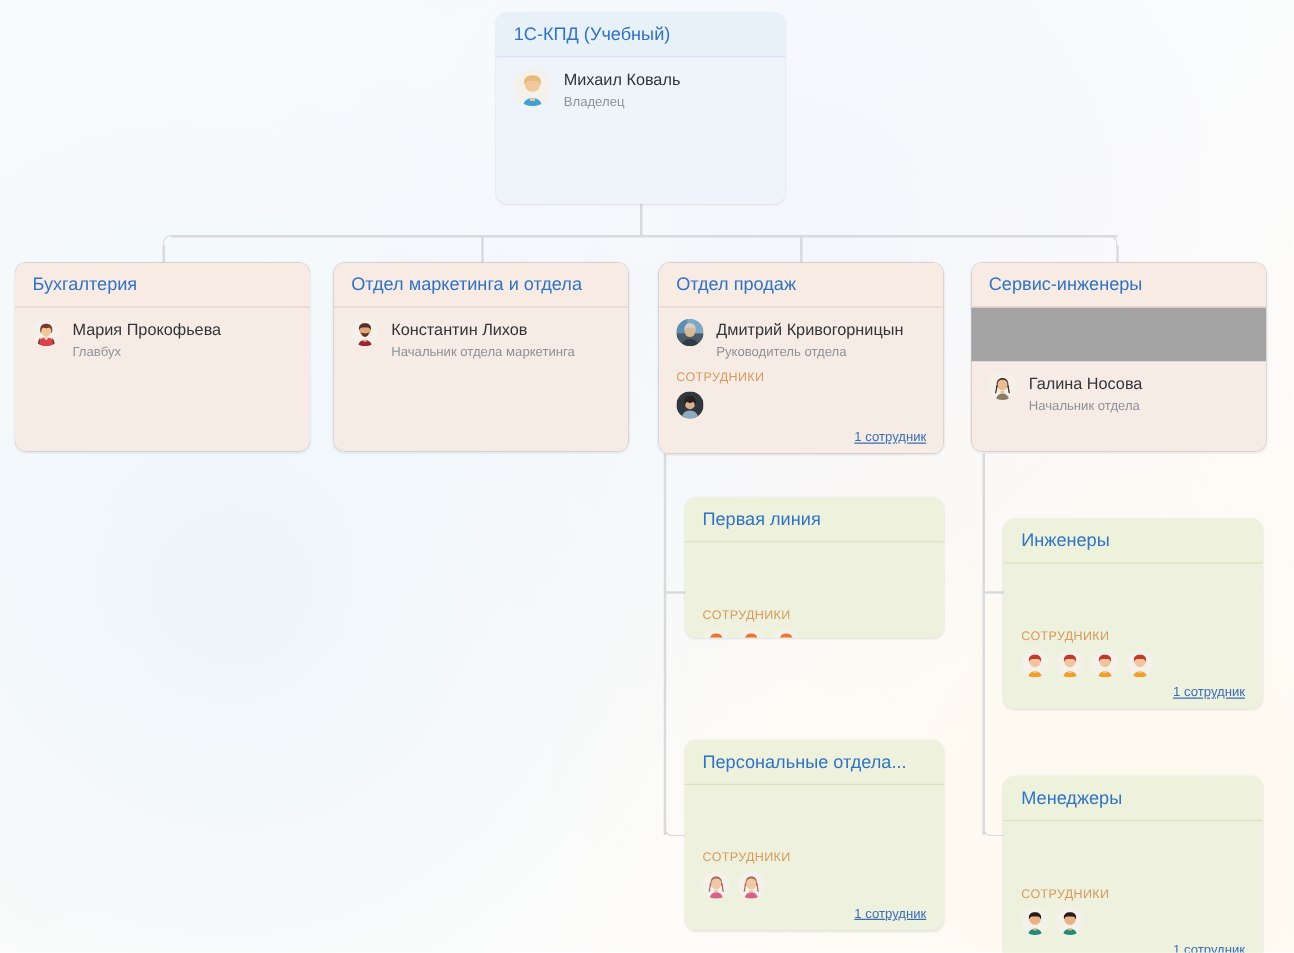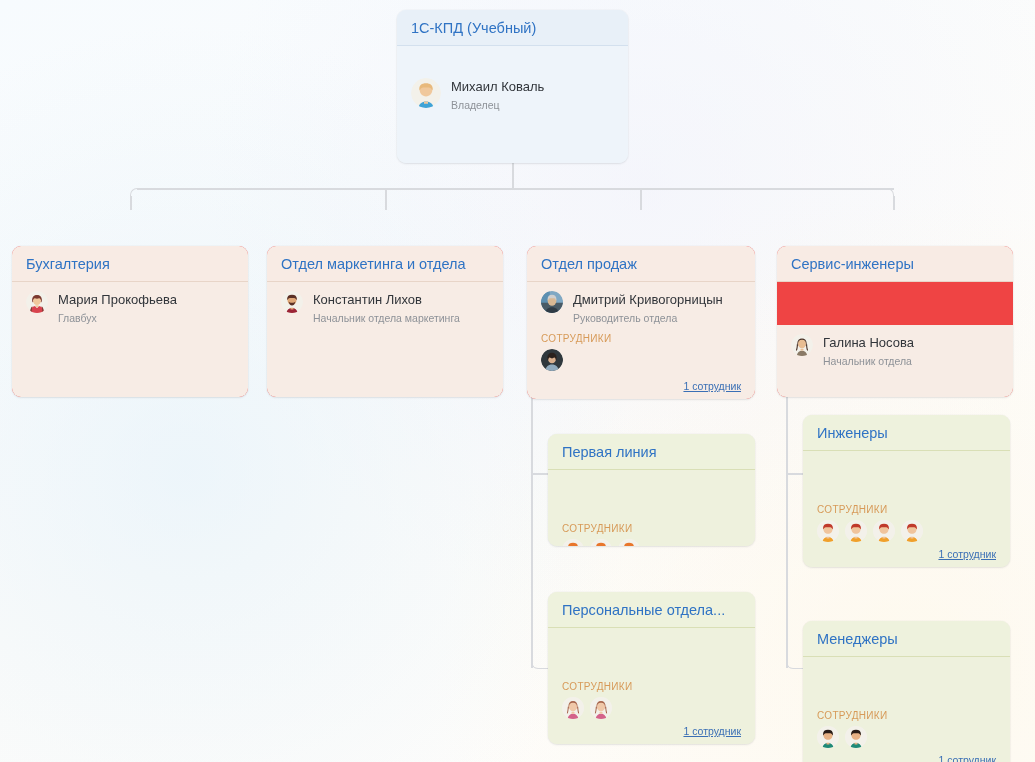--- a/index.html
+++ b/index.html
@@ -48,26 +48,26 @@
     font-size: 14.5px;
     color: #2f73c4;
     white-space: nowrap;
     overflow: hidden;
     text-overflow: ellipsis;
     flex: none;
   }
   .card-body { position: relative; flex: 1; padding: 9px 14px 8px 14px; }
 
   
-  .card.blue { background: #eef4fa; gap: 23px; }
+  .card.blue { background: #eef4fa; }
   .card.blue .card-head { background: #e8f0f8; border-bottom: 1px solid #d3e0ee; }
   .card.blue .card-body { background: #eef4fa; }
 
   
-  .card.peach { background: #ef4444; margin-top: 36px; }
+  .card.peach { background: #a3a3a3; }
   .card.peach .card-head { background: #f8ebe4; border-bottom: 1px solid #e8d5c8; }
   .card.peach .card-body { background: #f7ece5; }
 
   
   .card.green { background: #eef1dd; }
   .card.green .card-head { background: #eef2dd; border-bottom: 1px solid #d9dfb6; }
   .card.green .card-body { background: #eef1dd; }
 
   
   .person { display: flex; align-items: flex-start; gap: 10px; }
@@ -257,21 +257,21 @@
           </svg>
         </span>
         <span class="person-text">
           <span class="p-name" style="display:block">Галина Носова</span>
           <span class="p-role" style="display:block">Начальник отдела</span>
         </span>
       </div>
     </div>
   </div>
 
-  <div class="card green" style="left:548px; top:398px; width:207px; height:112px;margin-top:36px;">
+  <div class="card green" style="left:548px; top:398px; width:207px; height:112px;">
     <div class="card-head">Первая линия</div>
     <div class="card-body">
       <div class="emp-label" style="margin-top:44px;">СОТРУДНИКИ</div>
       <div class="emp-row">
         <span class="emp-av">
           <svg width="22" height="22" viewBox="0 0 30 30">
             <circle cx="15" cy="15" r="15" fill="#f3f1ea"></circle>
             <path d="M15 6c4.1 0 6.3 2.3 6.3 5.8 0 4-2.6 6.9-6.3 6.9s-6.3-2.9-6.3-6.9C8.7 8.3 10.9 6 15 6z" fill="#f1c6a0"></path>
             <path d="M15 5.2c4.4 0 6.7 2.2 6.7 5.6 0 .9-.2 1.7-.5 1.7-.4 0-.3-1.4-1.5-2.1-1.3-.8-3.1-.6-4.7-.6s-3.4-.2-4.7.6c-1.2.7-1.1 2.1-1.5 2.1-.3 0-.5-.8-.5-1.7 0-3.4 2.3-5.6 6.7-5.6z" fill="#e8762c"></path>
             <path d="M7.4 30c.5-4.4 3.7-6.8 7.6-6.8s7.1 2.4 7.6 6.8H7.4z" fill="#d8434e"></path>

